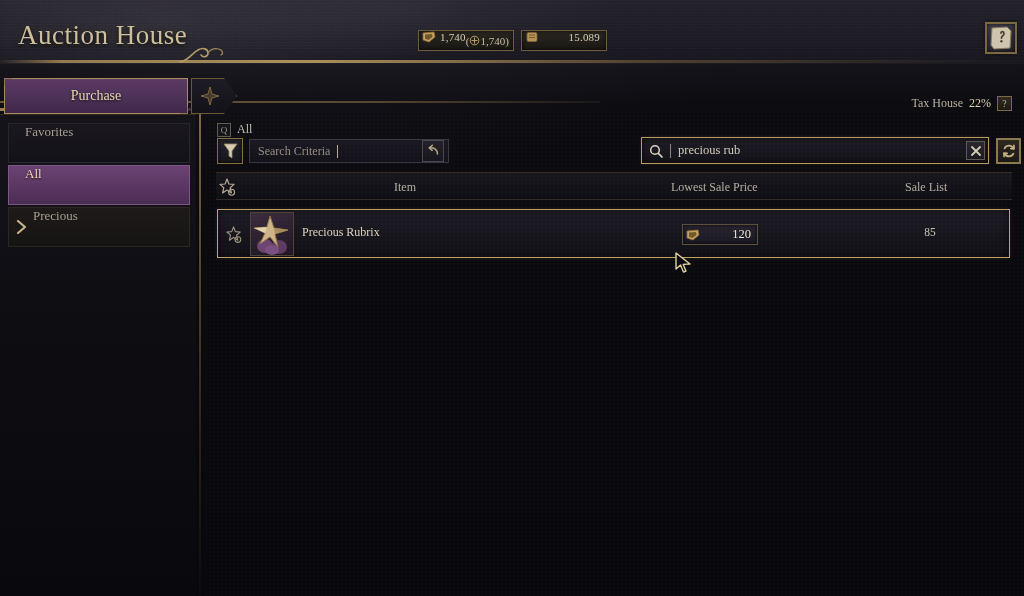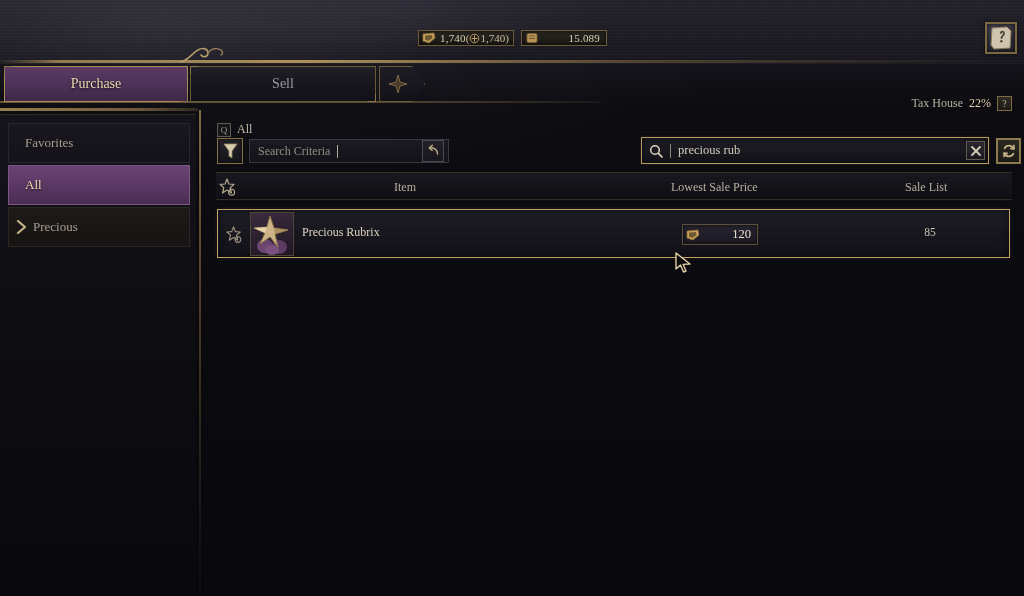--- a/index.html
+++ b/index.html
@@ -48,21 +48,21 @@
   #flourish {
     position: absolute; left: 178px; top: 44px; width: 46px; height: 22px; z-index: 4;
   }
 
   
   #currency {
     position: absolute; left: 418px; top: 30px; height: 21px;
     display: flex; gap: 7px; z-index: 3;
   }
   .cur-pill {
-    display: flex; align-items: center; height: 16px;
+    display: flex; height: 21px;
     border: 1px solid #6d5c3c;
     background: linear-gradient(180deg, #2a2721 0%, #1a1814 100%);
     box-shadow: inset 0 0 4px rgba(0,0,0,0.7);
     padding: 0 6px 0 3px;
   }
   .cur-pill .cv { color: #d8cdb4; font-size: 11px; letter-spacing: 0.2px; }
   .cur-pill.wide { width: 96px; }
   .cur-pill.gold { width: 86px; justify-content: flex-start; }
   .cur-pill.gold .cv { margin-left: auto; }
   .coin-ic { width: 14px; height: 12px; margin-right: 4px; flex: 0 0 auto; }
@@ -74,21 +74,21 @@
     position: absolute; right: 7px; top: 22px; width: 32px; height: 32px;
     border: 2px solid #7b6841;
     background: linear-gradient(160deg, #4a4758 0%, #33313f 50%, #26242e 100%);
     box-shadow: inset 0 0 5px rgba(0,0,0,0.8), 0 0 4px rgba(0,0,0,0.6);
     z-index: 5;
   }
 
   
   #tabs {
     position: absolute; left: 4px; top: 66px; height: 48px; width: 600px;
-    display: flex; align-items: flex-start; z-index: 4;
+    display: flex; align-items: flex-end; z-index: 4;
   }
   .tab {
     height: 36px; display: flex; align-items: center; justify-content: center;
     border: 1px solid #6a5937;
     font-size: 14px; color: #9e9aa6;
     margin-right: 2px;
     position: relative;
     background: linear-gradient(180deg, #201f27 0%, #17161d 50%, #121119 100%);
     box-shadow: inset 0 1px 0 rgba(255,255,255,0.04);
   }
@@ -141,21 +141,21 @@
     position: absolute; left: 0; top: 114px; width: 196px; height: 482px;
     background: linear-gradient(180deg, #15141b 0%, #0d0d12 45%, #09090d 100%);
     border-top: 1px solid rgba(150,120,72,0.3);
   }
   #side-divider {
     position: absolute; left: 199px; top: 110px; width: 2px; height: 486px;
     background: linear-gradient(180deg, rgba(170,138,84,0.75) 0%, rgba(140,112,68,0.5) 40%, rgba(90,74,46,0.25) 80%, rgba(60,50,32,0.08) 100%);
   }
   .side-item {
     position: relative; height: 40px; margin: 0 6px 2px 8px;
-    display: flex; align-items: center;
+    display: flex; align-items: flex-start;
     border: 1px solid #2c2620;
     background: linear-gradient(180deg, #1d1a19 0%, #161313 100%);
     font-size: 13px; color: #a89e92;
   }
   .side-item .txt { margin-left: 24px; }
   .side-item.plain .txt { margin-left: 16px; }
   .side-item.plain { background: linear-gradient(180deg, #1a181e 0%, #131218 100%); border-color: #282430; }
   .side-item.selected {
     background: linear-gradient(180deg, #6b4372 0%, #5a3763 55%, #4a2d53 100%);
     border-color: #7d5685;
@@ -291,20 +291,21 @@
     background-size: 4px 4px;
   }
 </style>
 </head>
 <body>
 
 <div id="app">
 
   <div id="header"></div>
   <div id="header-rule"></div>
+  <div id="title">Auction House</div>
 
   <svg id="flourish" viewBox="0 0 46 22">
     <path d="M2 18 C10 17 14 9 20 6 C25 3 30 5 30 9 C30 13 25 14 23 11" fill="none" stroke="#b39a6a" stroke-width="1.6" stroke-linecap="round"></path>
     <path d="M30 9 C32 5 38 3 43 6 C45 7.5 45 10 43 11" fill="none" stroke="#9e8659" stroke-width="1.3" stroke-linecap="round"></path>
   </svg>
 
   <div id="currency">
     <div class="cur-pill wide">
       <svg class="coin-ic" viewBox="0 0 14 12">
         <path d="M1 2 L12 1 L13 6 L7 11 L1 9 Z" fill="#c9a25c" stroke="#8a6c37" stroke-width="0.8"></path>
@@ -333,23 +334,20 @@
     <svg width="28" height="28" viewBox="0 0 28 28">
       <path d="M5 4 L20 3 L24 7 L23 24 L7 25 L4 21 Z" fill="#cfc5ae" stroke="#8a7b5c" stroke-width="1"></path>
       <path d="M14 9 C14 7 17 7 17 9.5 C17 11.5 14.5 11.8 14.5 14" fill="none" stroke="#4c4437" stroke-width="1.8" stroke-linecap="round"></path>
       <circle cx="14.4" cy="17.3" r="1.2" fill="#4c4437"></circle>
     </svg>
   </div>
 
   <div id="tabs">
     <div class="tab active" id="tab-purchase">
       <span>Purchase</span>
-    </div>
-    <div class="tab" id="tab-sell">
-      <span>Sell</span>
     </div>
     <div id="tab-arrow">
       <div class="shape"></div>
       <svg class="diamond" viewBox="0 0 18 18">
         <path d="M9 0 L11 7 L18 9 L11 11 L9 18 L7 11 L0 9 L7 7 Z" fill="#473a2a" stroke="#8e7a4e" stroke-width="0.8"></path>
       </svg>
     </div>
   </div>
   <div id="tabs-underline"></div>
 

